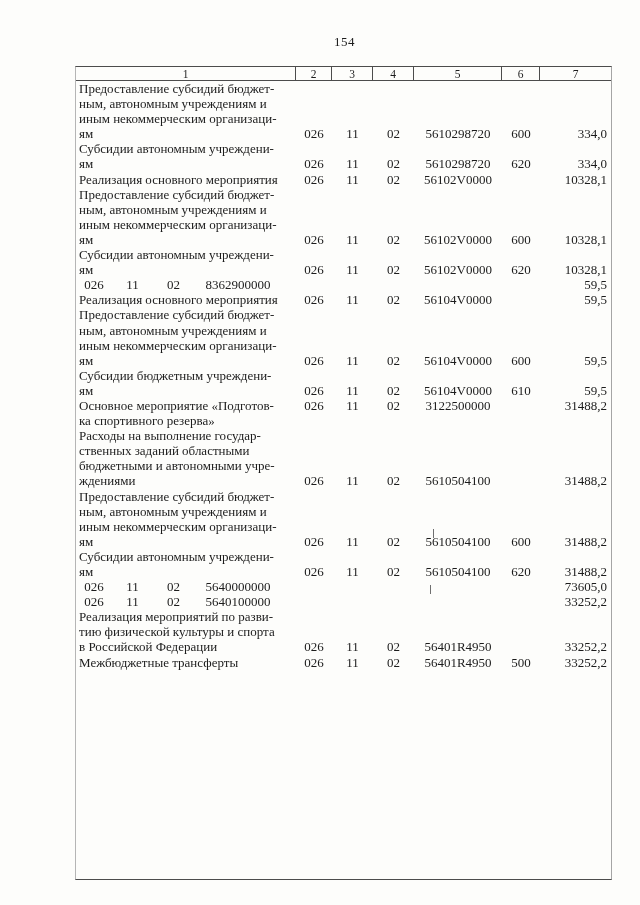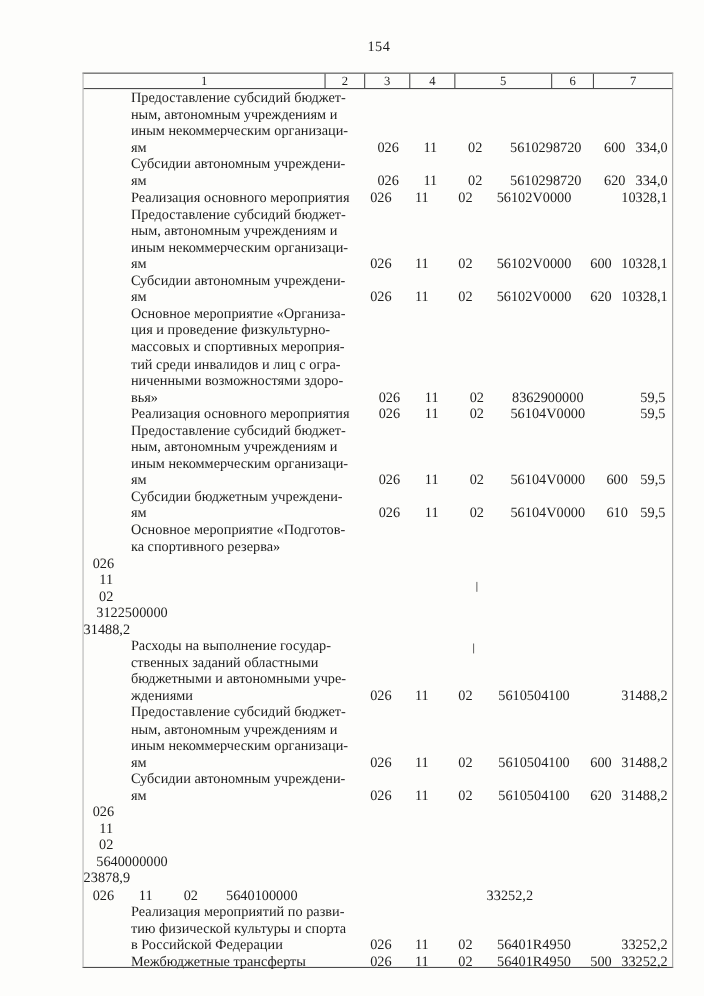--- a/index.html
+++ b/index.html
@@ -34,25 +34,25 @@
   .thead .hc:last-child { border-right:none; }
   .w1 { width:220px; }
   .w2 { width:36px; }
   .w3 { width:41px; }
   .w4 { width:41px; }
   .w5 { width:88px; }
   .w6 { width:38px; }
   .w7 { flex:1; }
   .tbody { font-size:13px; line-height:15.1px; }
   .row { display:flex; align-items:flex-end; }
-  .row.vtop { align-items:flex-start;flex-direction:column; }
+  .row.vtop { align-items:flex-start; }
   .c { line-height:15.1px; }
-  .c1 { padding-left:3px; white-space:pre; align-self:flex-start;margin-left:40px; }
+  .c1 { padding-left:3px; white-space:pre; align-self:flex-start; }
   .c2,.c3,.c4,.c5,.c6 { text-align:center; }
-  .c7 { text-align:center; padding-right:4px; }
+  .c7 { text-align:right; padding-right:4px; }
   .artifact {
     position:absolute; width:1px; background:#6f6f6f;
   }
   .artifact.a1 { left:433px; top:529px; height:9px; }
   .artifact.a2 { left:430px; top:585px; height:9px; }
 </style>
 </head>
 <body>
 
 <div class="page-number">154</div>
@@ -115,26 +115,20 @@
     <div class="c c1 w1">Субсидии автономным учреждени-
 ям</div>
     <div class="c c2 w2">026</div>
     <div class="c c3 w3">11</div>
     <div class="c c4 w4">02</div>
     <div class="c c5 w5">56102V0000</div>
     <div class="c c6 w6">620</div>
     <div class="c c7 w7">10328,1</div>
   </div>
       <div class="row">
-    <div class="c c1 w1">Основное мероприятие «Организа-
-ция и проведение физкультурно-
-массовых и спортивных мероприя-
-тий среди инвалидов и лиц с огра-
-ниченными возможностями здоро-
-вья»</div>
     <div class="c c2 w2">026</div>
     <div class="c c3 w3">11</div>
     <div class="c c4 w4">02</div>
     <div class="c c5 w5">8362900000</div>
     <div class="c c6 w6"></div>
     <div class="c c7 w7">59,5</div>
   </div>
       <div class="row">
     <div class="c c1 w1">Реализация основного мероприятия</div>
     <div class="c c2 w2">026</div>
@@ -209,21 +203,21 @@
     <div class="c c5 w5">5610504100</div>
     <div class="c c6 w6">620</div>
     <div class="c c7 w7">31488,2</div>
   </div>
       <div class="row vtop">
     <div class="c c2 w2">026</div>
     <div class="c c3 w3">11</div>
     <div class="c c4 w4">02</div>
     <div class="c c5 w5">5640000000</div>
     <div class="c c6 w6"></div>
-    <div class="c c7 w7">23878,9</div>
+    <div class="c c7 w7">73605,0</div>
   </div>
       <div class="row">
     <div class="c c2 w2">026</div>
     <div class="c c3 w3">11</div>
     <div class="c c4 w4">02</div>
     <div class="c c5 w5">5640100000</div>
     <div class="c c6 w6"></div>
     <div class="c c7 w7">33252,2</div>
   </div>
       <div class="row">

